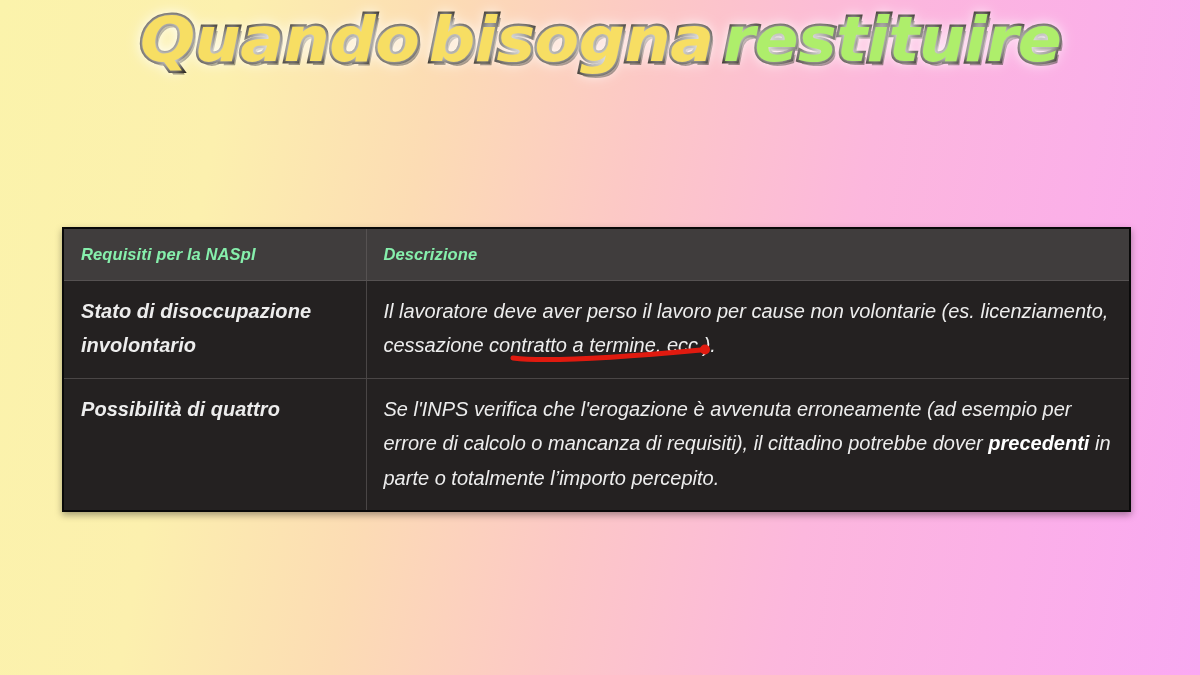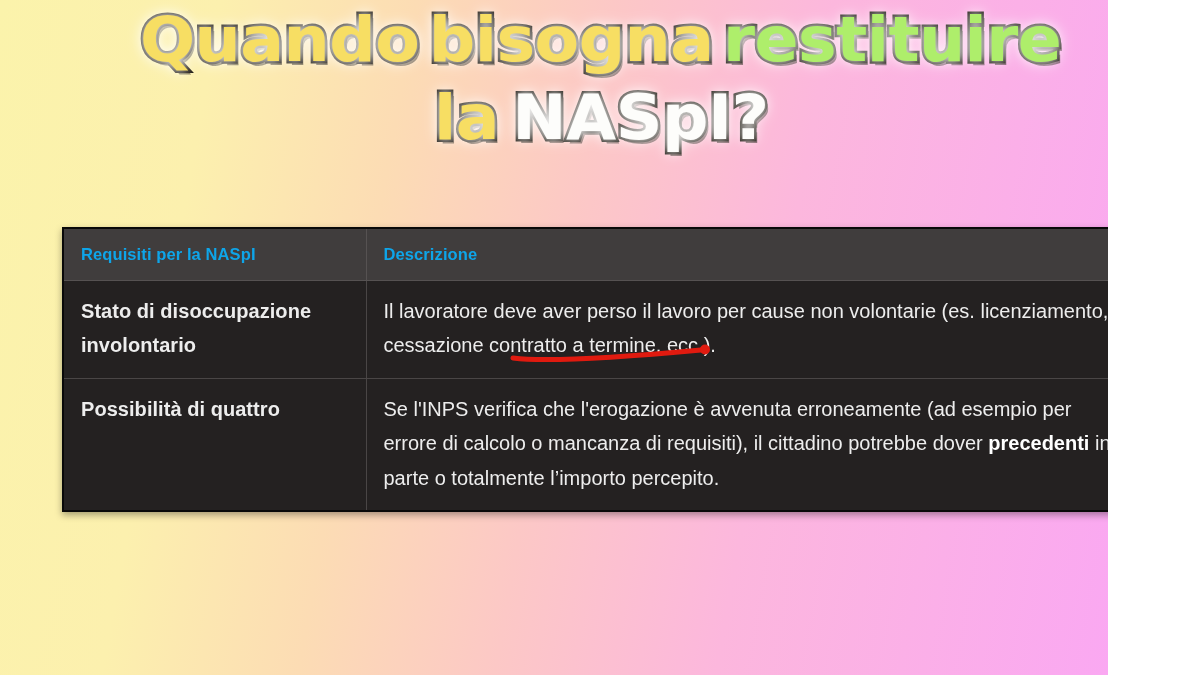--- a/index.html
+++ b/index.html
@@ -8,31 +8,32 @@
   }
   body {
     width: 1200px;
     height: 675px;
     overflow: hidden;
     font-family: "Liberation Sans", sans-serif;
   }
 
   #page {
     position: relative;
-    width: 1108px;
+    width: 1200px;
     height: 675px;
     background: linear-gradient(100deg,
         #fbf3ab 0%,
         #fcf0ae 18%,
         #fcdcb4 34%,
         #fcc8c6 50%,
         #fcb7dd 68%,
         #fbaaef 86%,
         #faa8f2 100%);
     overflow: hidden;
+    font-style: italic;
   }
 
   
   #title-block {
     position: absolute;
     top: 8px;
     left: 0;
     width: 1200px;
     text-align: center;
     line-height: 1.02;
@@ -76,21 +77,21 @@
   table.req-table {
     width: 100%;
     border-collapse: collapse;
     table-layout: fixed;
   }
   table.req-table col.c1 { width: 302px; }
   table.req-table col.c2 { width: auto; }
 
   table.req-table thead th {
     background: #403d3d;
-    color: #0ea5e9;
+    color: #86efac;
     font-size: 16.5px;
     font-weight: 700;
     text-align: left;
     padding: 16px 16px 16px 17px;
     border-right: 1px solid #565252;
     border-bottom: 1px solid #565252;
     vertical-align: middle;
     letter-spacing: 0.1px;
   }
   table.req-table thead th:last-child { border-right: none; margin-left: 29px; }
@@ -126,21 +127,20 @@
     pointer-events: none;
   }
 </style>
 </head>
 <body>
 
 <div id="page" style="background: linear-gradient(100deg, rgb(251, 243, 171) 0%, rgb(252, 240, 174) 18%, rgb(252, 220, 180) 34%, rgb(252, 200, 198) 50%, rgb(252, 183, 221) 68%, rgb(250, 168, 242) 100%);">
 
   <div id="title-block">
     <span class="title-line line1"><span class="tw" style="color: rgb(247, 222, 99);">Quando</span><span class="sp"></span><span class="tw" style="color: rgb(247, 222, 99);">bisogna</span><span class="sp"></span><span class="tw" style="color: rgb(174, 238, 107);">restituire</span></span>
-    <span class="title-line line2"><span class="tw" style="color: rgb(247, 222, 99);">la</span><span class="sp"></span><span class="tw" style="color: rgb(253, 253, 251);">NASpI?</span></span>
   </div>
 
   <div id="table-card">
     <table class="req-table">
       <colgroup>
           <col class="c1">
           <col class="c2">
         </colgroup>
       <thead>
         <tr>

